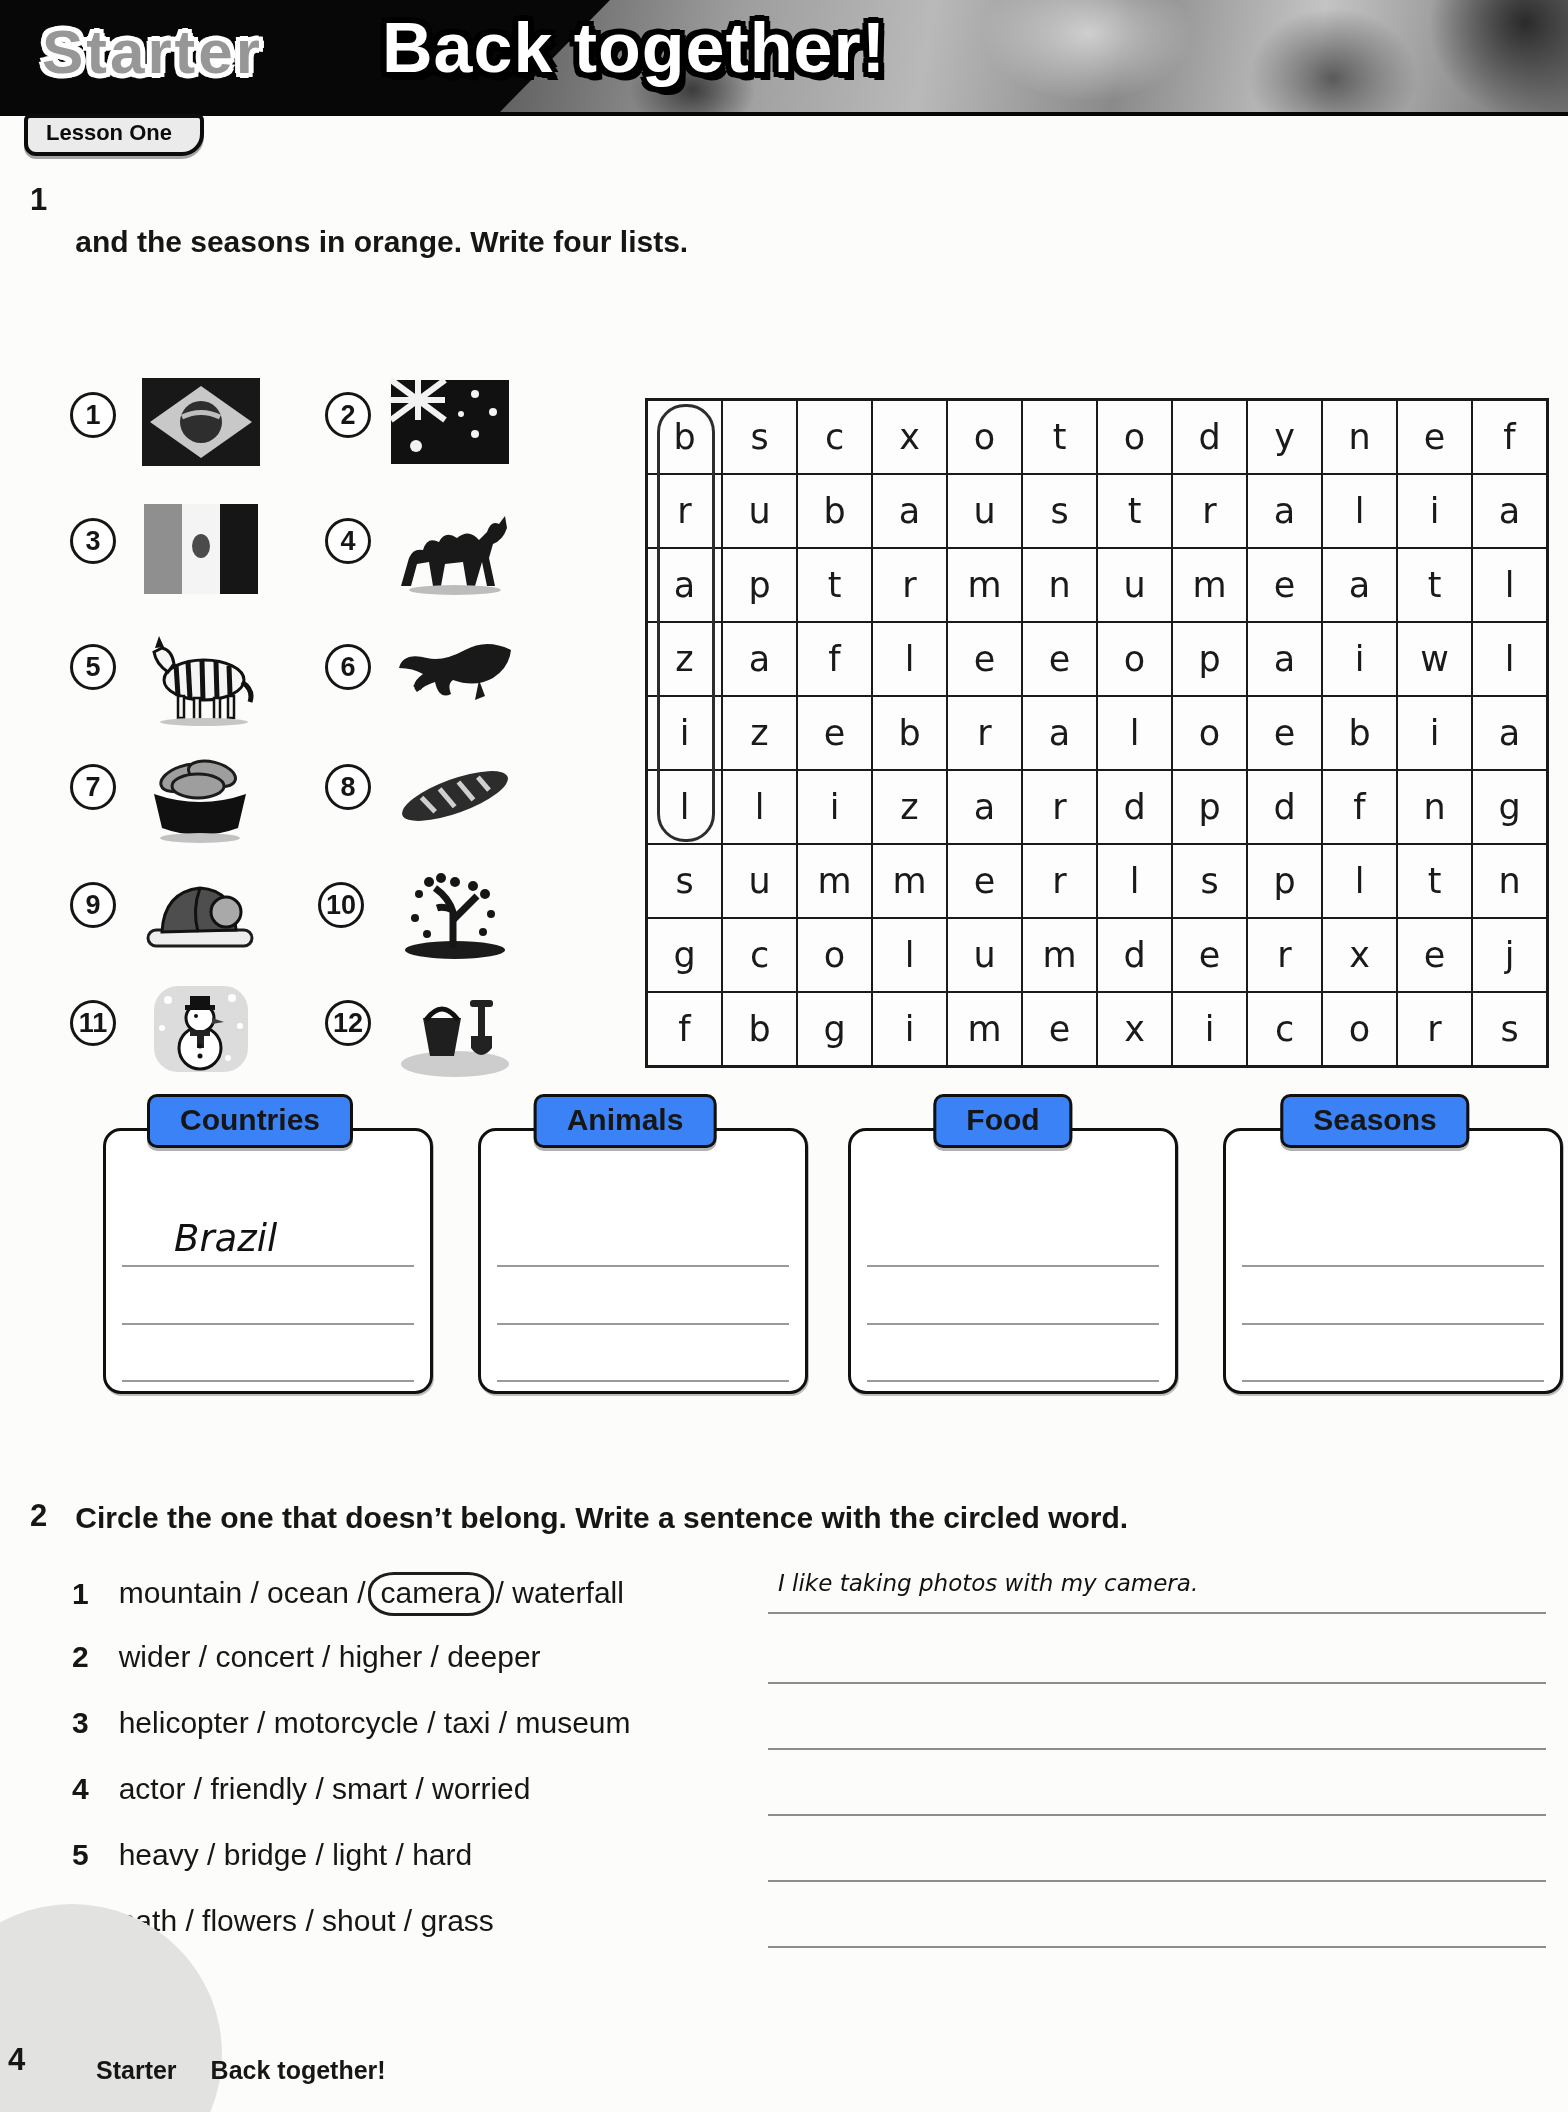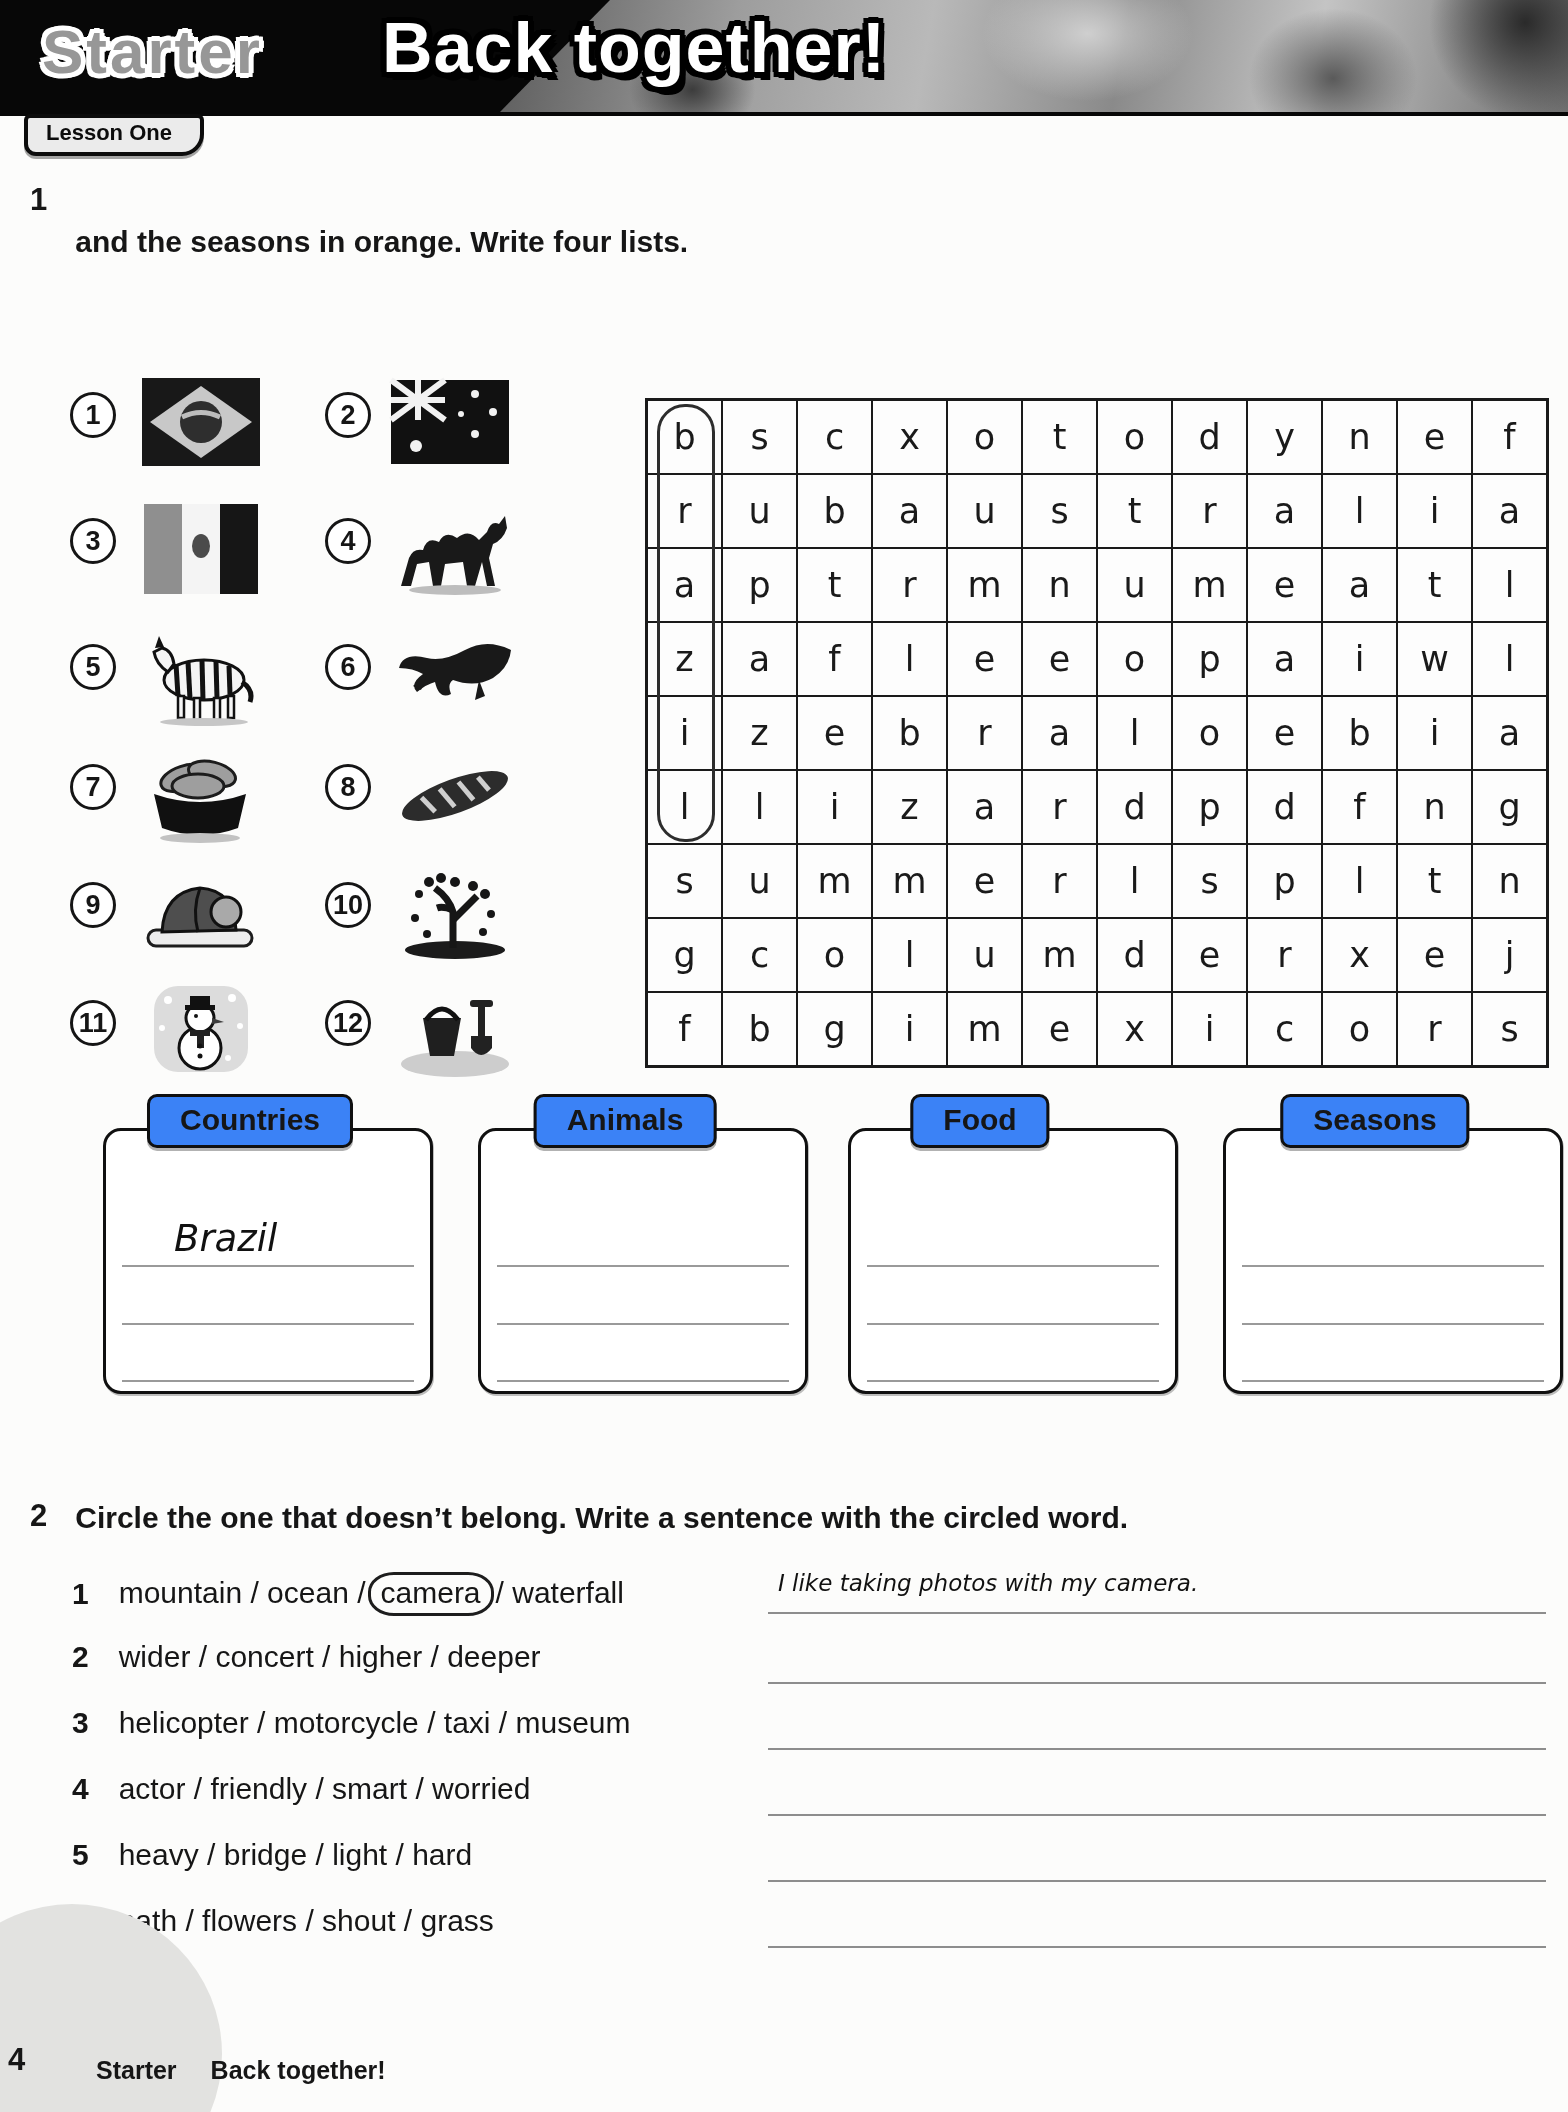--- a/index.html
+++ b/index.html
@@ -119,21 +119,21 @@
 
   <div class="num-circle" style="left:70px;top:392px;">1</div>
   <div class="num-circle" style="left:325px;top:392px;">2</div>
   <div class="num-circle" style="left:70px;top:518px;">3</div>
   <div class="num-circle" style="left:325px;top:518px;">4</div>
   <div class="num-circle" style="left:70px;top:644px;">5</div>
   <div class="num-circle" style="left:325px;top:644px;">6</div>
   <div class="num-circle" style="left:70px;top:764px;">7</div>
   <div class="num-circle" style="left:325px;top:764px;">8</div>
   <div class="num-circle" style="left:70px;top:882px;">9</div>
-  <div class="num-circle" style="left:325px;top:882px;">10</div>
+  <div class="num-circle" style="left:318px;top:882px;">10</div>
   <div class="num-circle" style="left:70px;top:1000px;">11</div>
   <div class="num-circle" style="left:325px;top:1000px;">12</div>
 
   <div class="pic-icon" style="left:128px;top:372px;">
     <svg viewBox="0 0 145 104">
         <rect x="14" y="6" width="118" height="88" fill="#181818"></rect>
         <polygon points="73,14 124,50 73,86 22,50" fill="#c8c8c8"></polygon>
         <circle cx="73" cy="50" r="21" fill="#2e2e2e"></circle>
         <path d="M54,45 Q73,36 92,45" stroke="#bdbdbd" stroke-width="5" fill="none"></path>
       </svg>
@@ -412,21 +412,21 @@
     <div class="list-line" style="top:192px;"></div>
     <div class="list-line" style="top:249px;"></div>
   </div>
   <div class="list-box" style="left:1205px;width:340px;">
     <div class="list-line" style="top:134px;"></div>
     <div class="list-line" style="top:192px;"></div>
     <div class="list-line" style="top:249px;"></div>
   </div>
   <div class="list-tab" style="left:250px;">Countries</div>
   <div class="list-tab" style="left:625px;">Animals</div>
-  <div class="list-tab" style="left:980px;">Food</div>
+  <div class="list-tab" style="left:1003px;">Food</div>
   <div class="list-tab" style="left:1375px;">Seasons</div>
 
   <div class="ex-row" style="left:30px;top:1498px;">
     <span class="ex-num">2</span>
     <span class="ex-instr">Circle the one that doesn’t belong. Write a sentence with the circled word.</span>
   </div>
 
   <div class="ex2-item" style="top:1572px;">
     <span class="ex2-num">1</span>
     <span>

